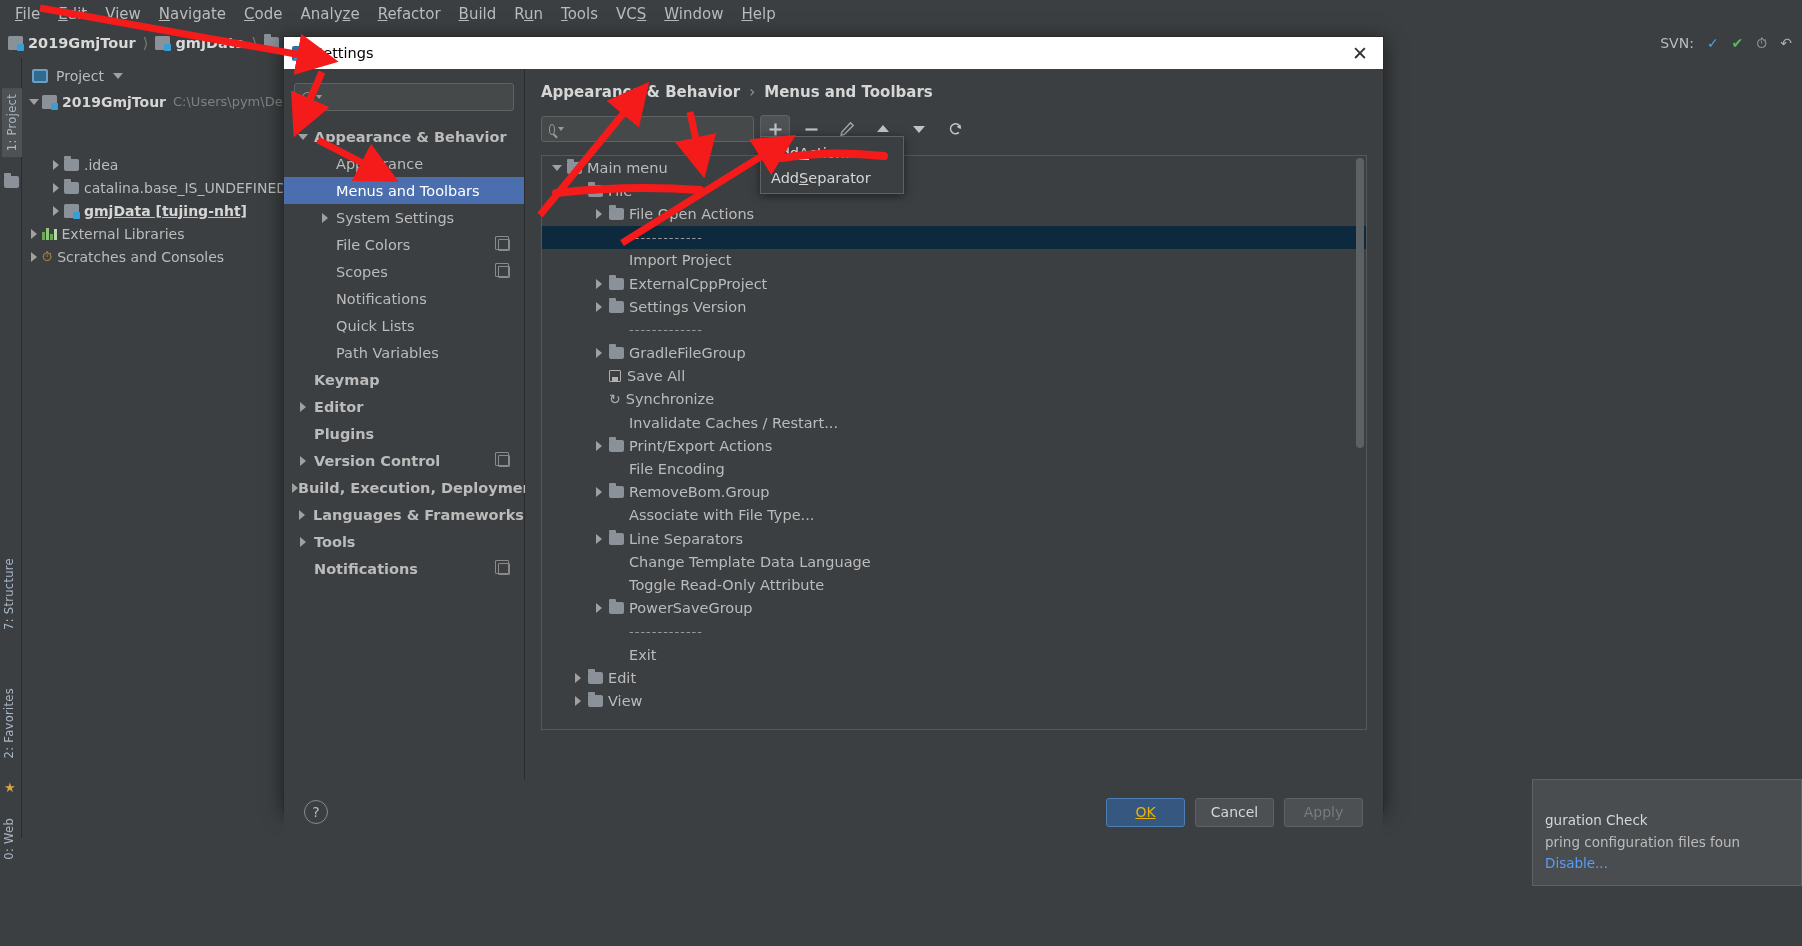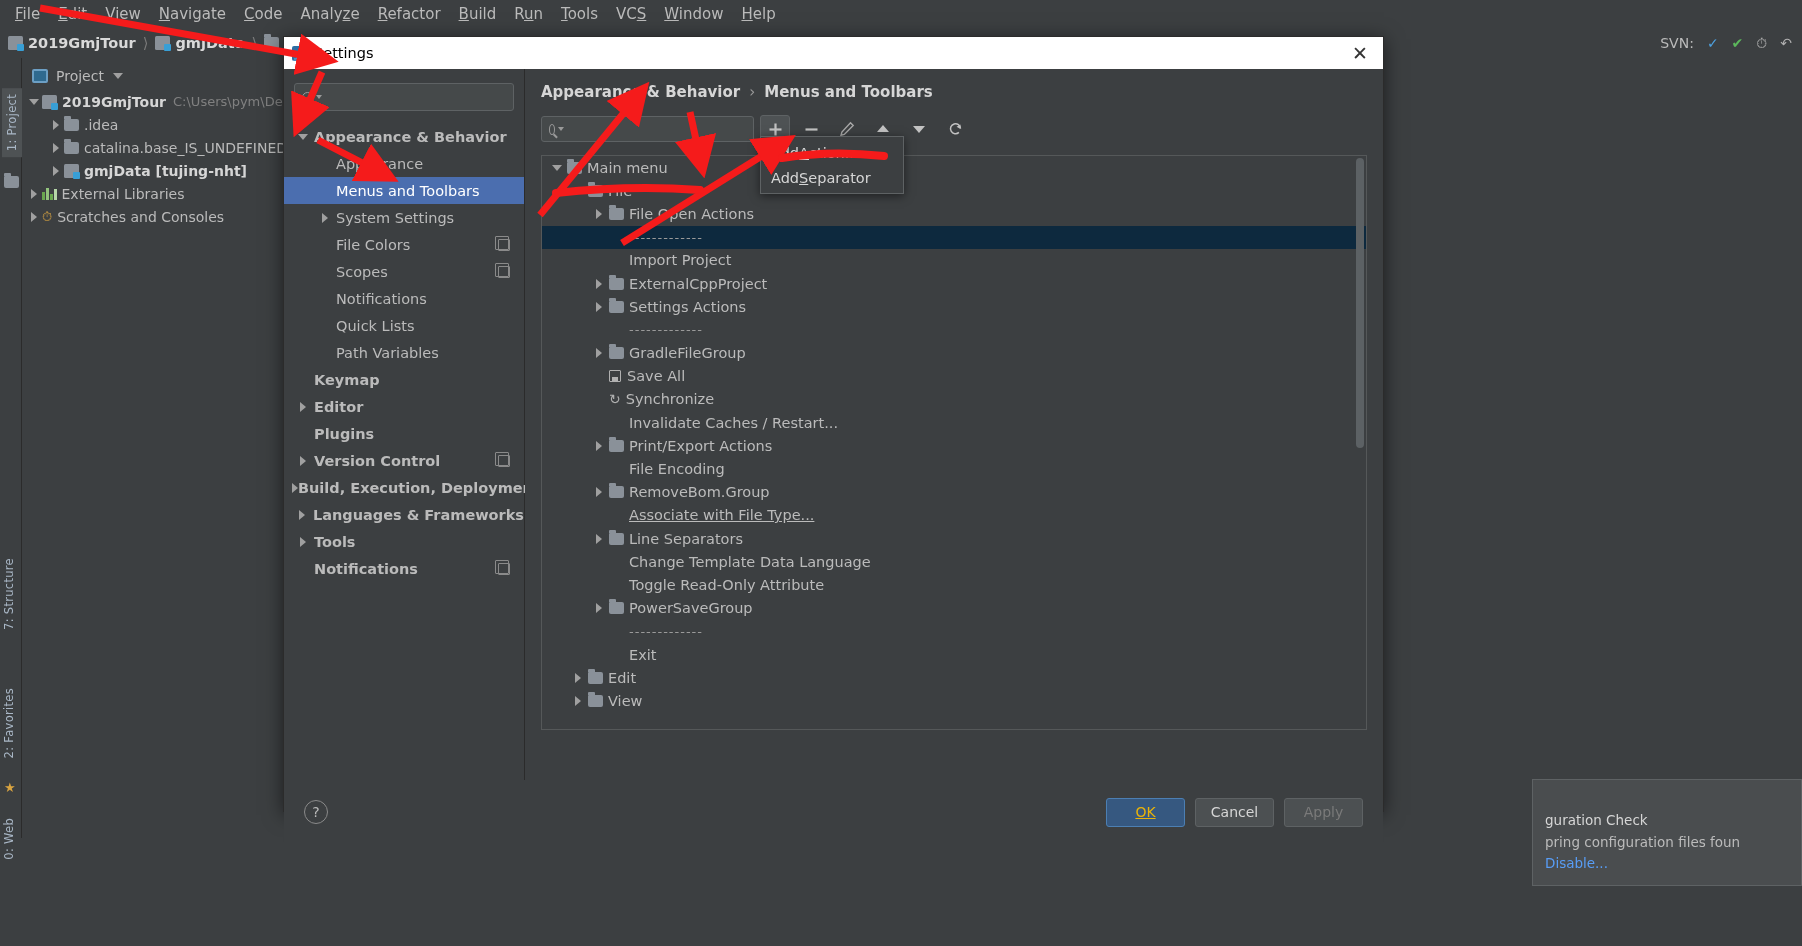--- a/index.html
+++ b/index.html
@@ -256,37 +256,37 @@
 
     <div class="tree-row" style="padding-left:4px;">
       <span class="arrow-slot">
           <span class="tri tri-down"></span>
         </span>
       <span class="mod-icon"></span>
       <span class="bold">2019GmjTour</span>
       <span class="path">C:\Users\pym\Deskt</span>
     </div>
 
-    <div class="tree-row" style="padding-left:26px;">
+    <div class="tree-row" style="padding-left:26px;margin-top:40px;">
       <span class="arrow-slot">
           <span class="tri tri-right"></span>
         </span>
       <span class="folder-icon"></span>
       <span>.idea</span>
     </div>
 
     <div class="tree-row" style="padding-left:26px;">
       <span class="arrow-slot">
           <span class="tri tri-right"></span>
         </span>
       <span class="folder-icon"></span>
       <span>catalina.base_IS_UNDEFINED</span>
     </div>
 
-    <div class="tree-row" style="padding-left:26px;">
+    <div class="tree-row" style="padding-left:26px;text-decoration:underline;">
       <span class="arrow-slot">
           <span class="tri tri-right"></span>
         </span>
       <span class="mod-icon"></span>
       <span class="bold">gmjData [tujing-nht]</span>
     </div>
 
     <div class="tree-row" style="padding-left:4px;">
       <span class="arrow-slot">
           <span class="tri tri-right"></span>
@@ -515,21 +515,21 @@
                   <span class="tri tri-right"></span>
                 </span>
                 <span class="folder-icon"></span>
                 <span>ExternalCppProject</span>
               </div>
               <div class="mrow" style="padding-left: 46px;">
                 <span class="ar">
                   <span class="tri tri-right"></span>
                 </span>
                 <span class="folder-icon"></span>
-                <span>Settings Actions</span>
+                <span>Settings Version</span>
               </div>
               <div class="mrow" style="padding-left: 46px;">
                 <span class="ar"></span>
                 <span style="display: inline-block; width: 20px;"></span>
                 <span class="dashes">-------------</span>
               </div>
               <div class="mrow" style="padding-left: 46px;">
                 <span class="ar">
                   <span class="tri tri-right"></span>
                 </span>
@@ -563,21 +563,21 @@
                 <span style="display: inline-block; width: 20px;"></span>
                 <span>File Encoding</span>
               </div>
               <div class="mrow" style="padding-left: 46px;">
                 <span class="ar">
                   <span class="tri tri-right"></span>
                 </span>
                 <span class="folder-icon"></span>
                 <span>RemoveBom.Group</span>
               </div>
-              <div class="mrow" style="padding-left: 46px; text-decoration: underline;">
+              <div class="mrow" style="padding-left: 46px;">
                 <span class="ar"></span>
                 <span style="display: inline-block; width: 20px;"></span>
                 <span>Associate with File Type...</span>
               </div>
               <div class="mrow" style="padding-left: 46px;">
                 <span class="ar">
                   <span class="tri tri-right"></span>
                 </span>
                 <span class="folder-icon"></span>
                 <span>Line Separators</span>

